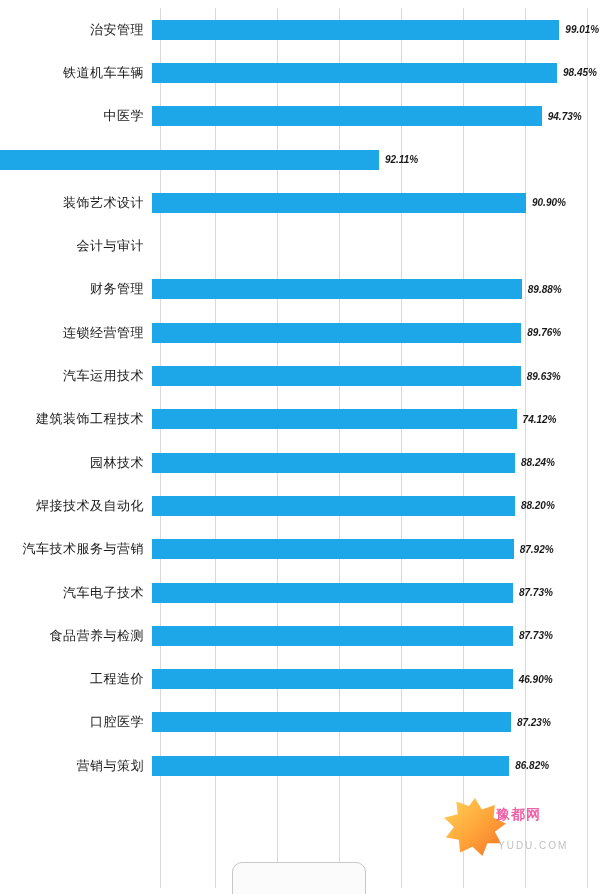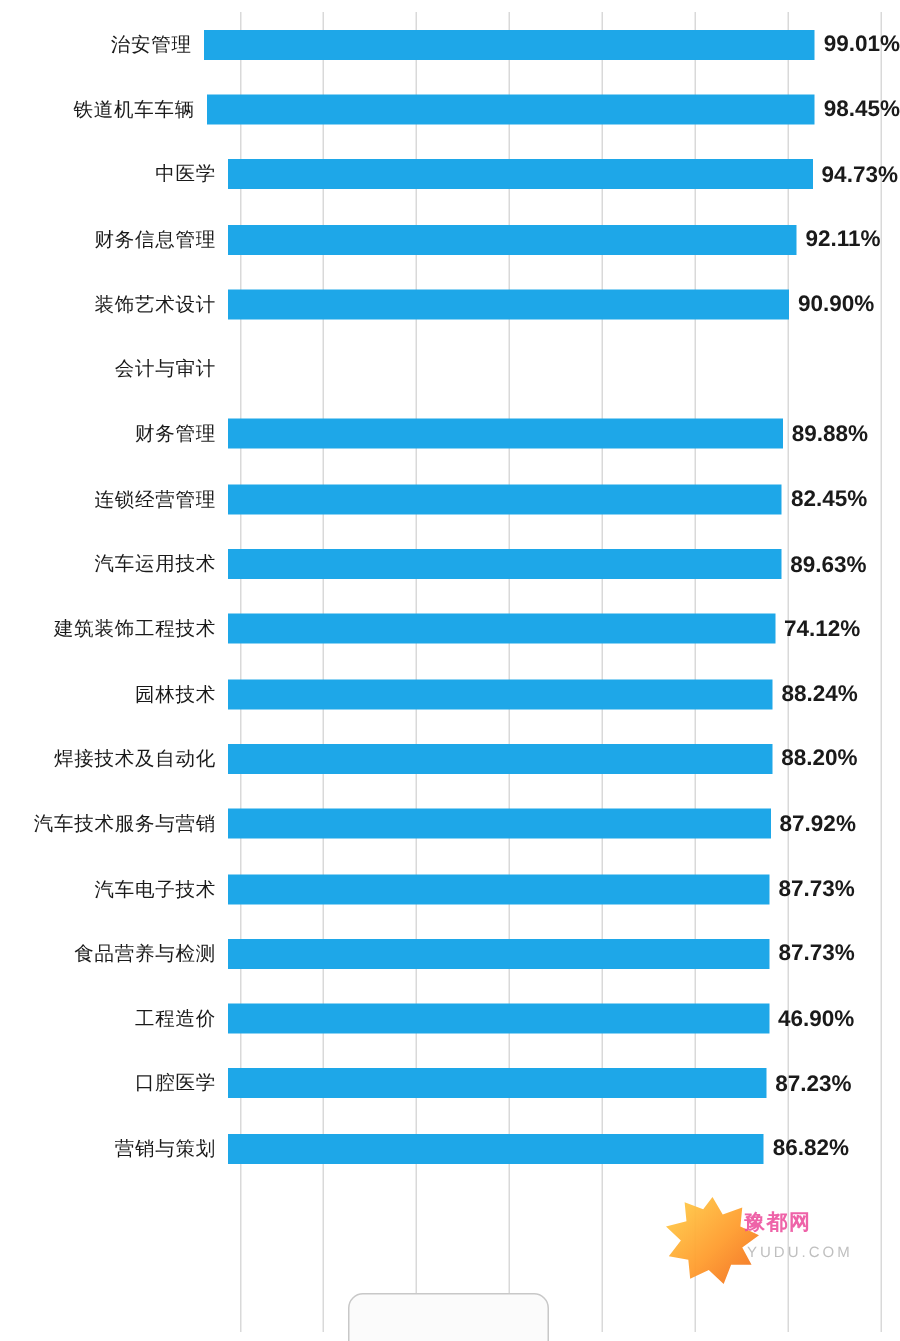--- a/index.html
+++ b/index.html
@@ -66,25 +66,26 @@
     height: 100%;
     display: flex;
     align-items: center;
   }
   .bar {
     height: 20px;
     background: #1ea7e8;
     box-shadow: 0 0 0 0 transparent;
   }
   .bar-value {
-    font-size: 15px;
+    font-size: 10px;
     color: #1a1a1a;
     font-weight: bold;
     margin-left: 6px;
     white-space: nowrap;
+    font-style: italic;
   }
   
   #watermark {
     position: absolute;
     right: 6px;
     bottom: 36px;
     width: 150px;
     height: 66px;
     pointer-events: none;
   }
@@ -104,21 +105,21 @@
     top: 14px;
     color: #ec4899;
     font-size: 14px;
     font-weight: bold;
     letter-spacing: 1px;
     opacity: 0.85;
   }
   #wm-sub {
     position: absolute;
     left: 54px;
-    top: 38px;
+    top: 48px;
     color: #b5b5b5;
     font-size: 10px;
     letter-spacing: 2px;
     opacity: 0.85;
   }
   
   #bottom-arc {
     position: absolute;
     left: 232px;
     bottom: -26px;
@@ -160,21 +161,20 @@
         </div>
       </div>
       <div class="row">
         <div class="cat-label">中医学</div>
         <div class="bar-wrap">
           <div class="bar" style="width: 389.746px; background: rgb(30, 167, 232);"></div>
           <div class="bar-value">94.73%</div>
         </div>
       </div>
       <div class="row">
-        <div class="cat-label">财务信息管理</div>
         <div class="bar-wrap">
           <div class="bar" style="width: 378.967px; background: rgb(30, 167, 232);"></div>
           <div class="bar-value">92.11%</div>
         </div>
       </div>
       <div class="row">
         <div class="cat-label">装饰艺术设计</div>
         <div class="bar-wrap">
           <div class="bar" style="width: 373.989px; background: rgb(30, 167, 232);"></div>
           <div class="bar-value">90.90%</div>
@@ -187,21 +187,21 @@
         <div class="cat-label">财务管理</div>
         <div class="bar-wrap">
           <div class="bar" style="width: 369.792px; background: rgb(30, 167, 232);"></div>
           <div class="bar-value">89.88%</div>
         </div>
       </div>
       <div class="row">
         <div class="cat-label">连锁经营管理</div>
         <div class="bar-wrap">
           <div class="bar" style="width: 369.298px; background: rgb(30, 167, 232);"></div>
-          <div class="bar-value">82.45%</div>
+          <div class="bar-value">89.76%</div>
         </div>
       </div>
       <div class="row">
         <div class="cat-label">汽车运用技术</div>
         <div class="bar-wrap">
           <div class="bar" style="width: 368.763px; background: rgb(30, 167, 232);"></div>
           <div class="bar-value">89.63%</div>
         </div>
       </div>
       <div class="row">

